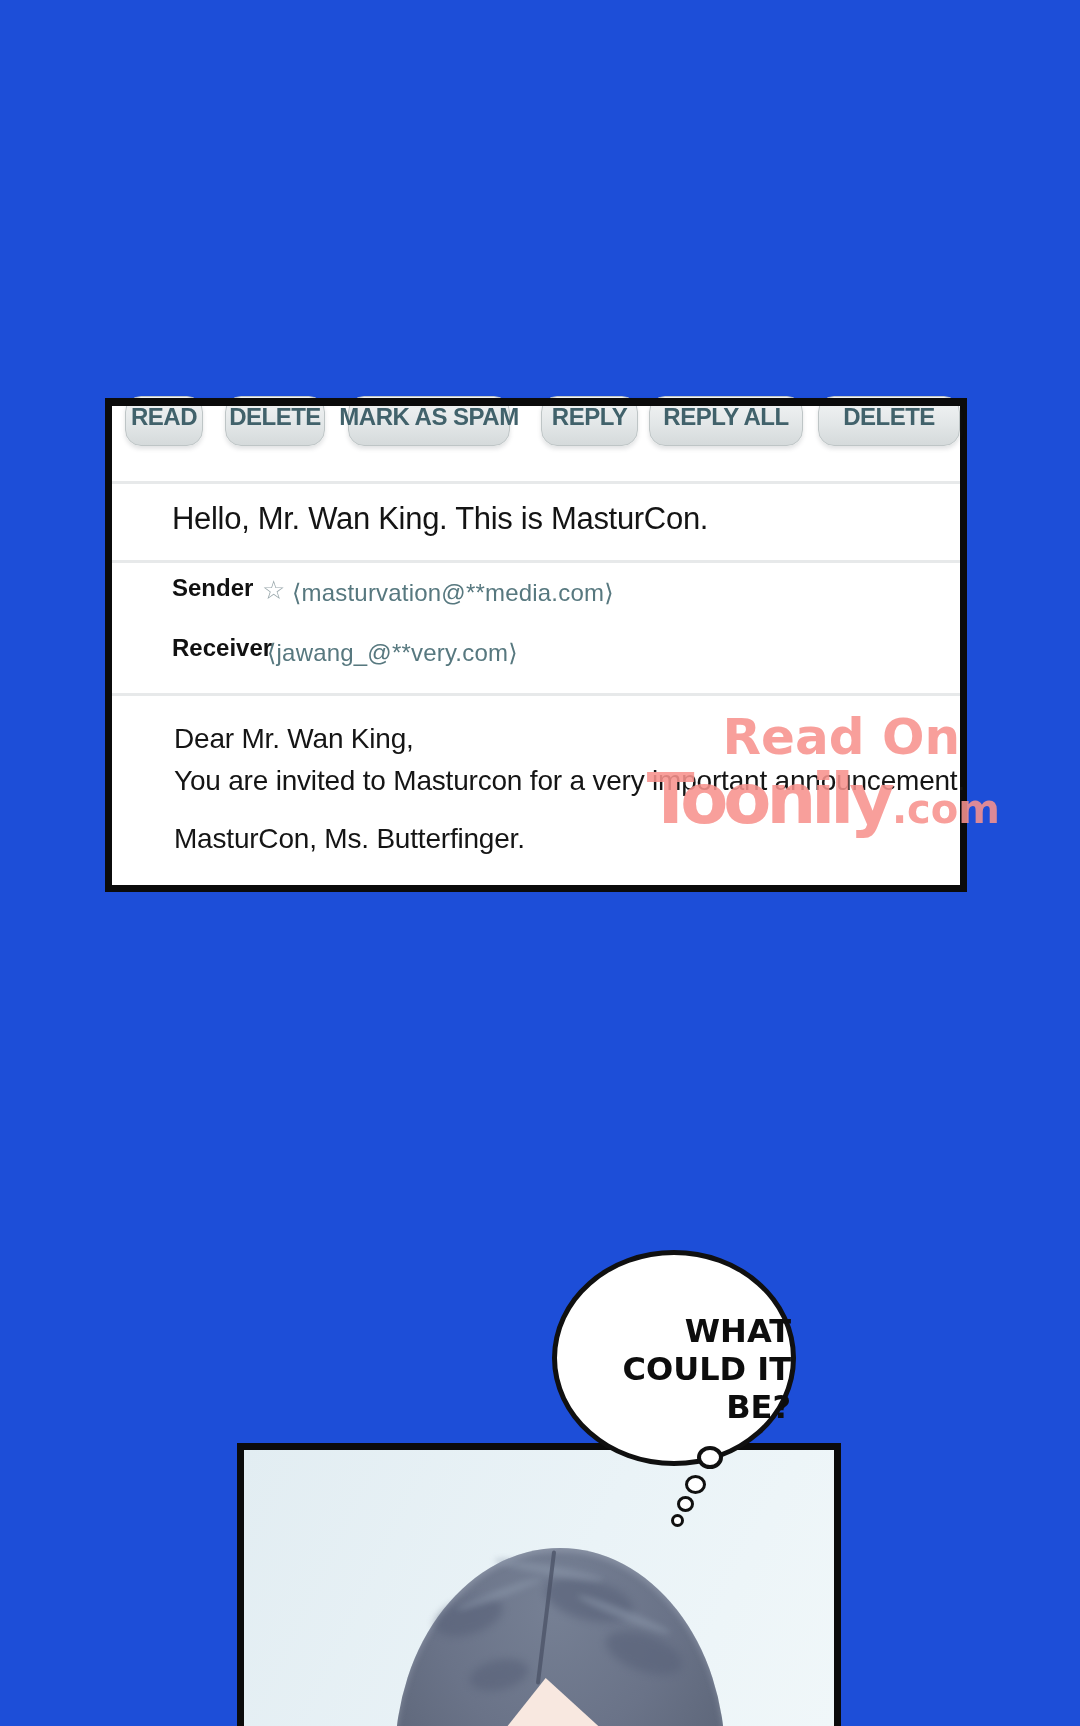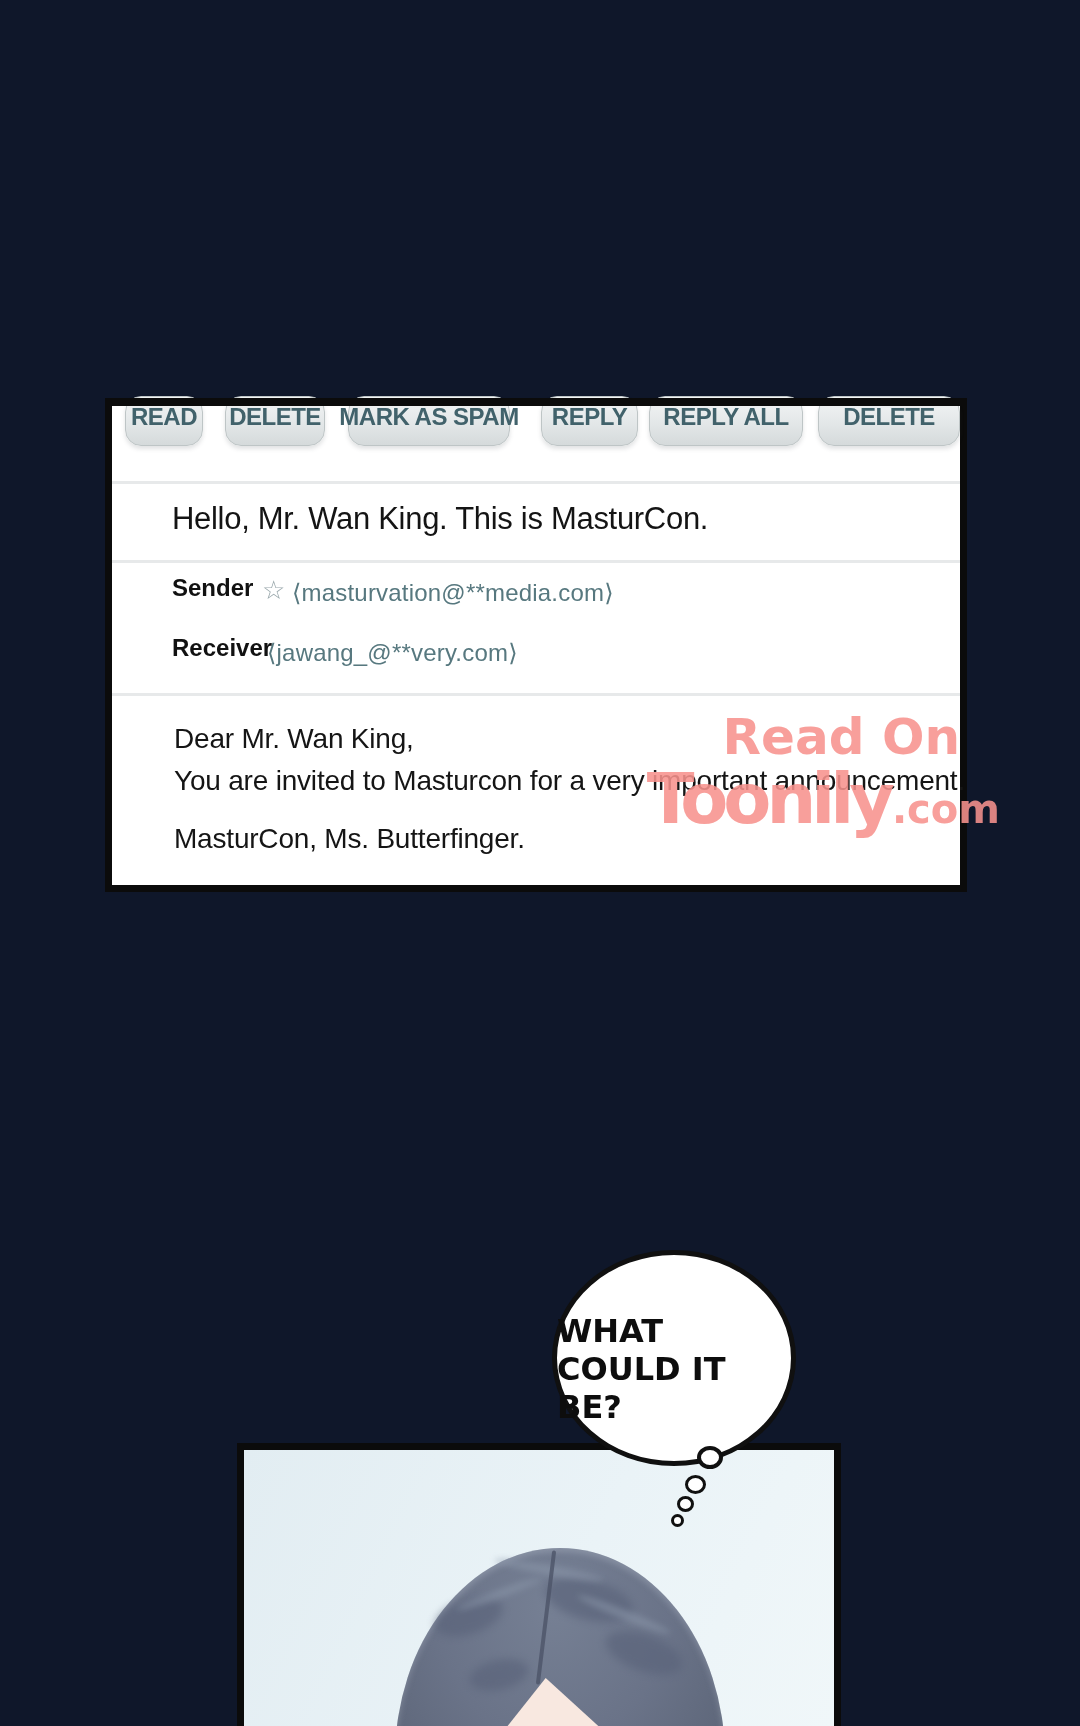--- a/index.html
+++ b/index.html
@@ -1,17 +1,17 @@
 <!DOCTYPE html>
 <html><head>
 <meta charset="utf-8">
 <style>
   html,body{margin:0;padding:0;background:#ffffff;}
   body{font-family:"Liberation Sans", sans-serif;}
-  .page{position:relative;width:1080px;height:1726px;background:#0f172a;overflow:hidden;}
+  .page{position:relative;width:1080px;height:1726px;background:#1d4ed8;overflow:hidden;}
 
   
   .email-panel{
     position:absolute;left:105px;top:398px;width:862px;height:494px;
     box-sizing:border-box;border:7px solid #0b0b0b;background:#ffffff;
   }
   .email-inner{position:relative;width:100%;height:100%;}
   .border-overlay{
     position:absolute;left:-7px;right:-7px;top:-7px;height:8px;
     background:#0b0b0b;z-index:6;
@@ -61,21 +61,21 @@
     color:rgba(247,146,141,0.88);line-height:1.0;pointer-events:none;
   }
   .wm-line1{font-size:50px;letter-spacing:0px;margin-right:40px;}
   .wm-line2{font-size:70px;letter-spacing:-5px;margin-top:2px;white-space:nowrap;}
   .wm-com{font-size:40px;letter-spacing:0px;margin-left:2px;}
 
   
   .thought-bubble{
     position:absolute;left:552px;top:1250px;width:244px;height:216px;z-index:7;
     box-sizing:border-box;border:5px solid #101010;border-radius:50%;
-    background:#ffffff;display:flex;flex-direction:column;align-items:flex-start;
+    background:#ffffff;display:flex;flex-direction:column;align-items:flex-end;
     justify-content:center;padding-top:22px;
     font-family:"DejaVu Sans", sans-serif;font-weight:bold;font-size:32px;
     color:#0d0d0d;line-height:38px;text-align:center;letter-spacing:0px;
   }
   .trail-circle{
     position:absolute;background:#ffffff;border:4px solid #101010;
     border-radius:50%;box-sizing:border-box;z-index:8;
   }
   .tc-1{left:697px;top:1446px;width:26px;height:23px;}
   .tc-2{left:685px;top:1475px;width:21px;height:19px;border-width:3px;}

